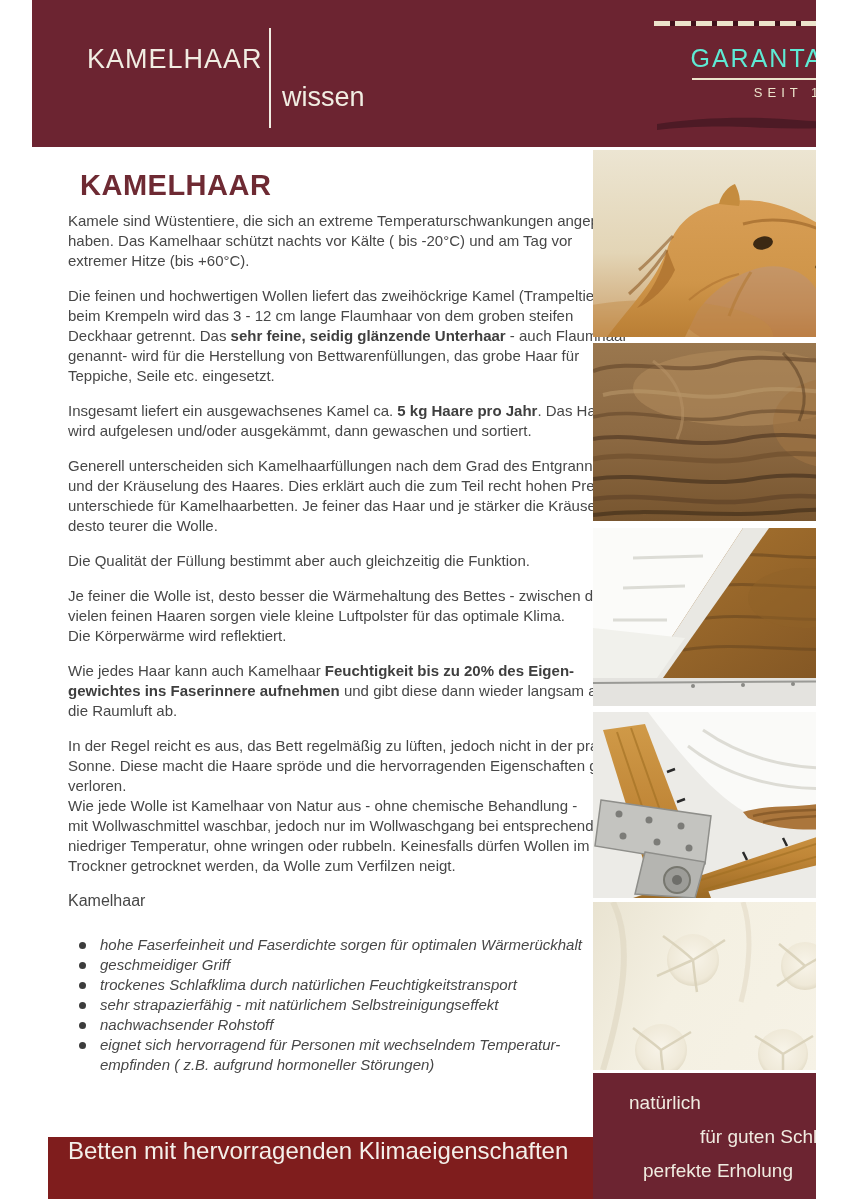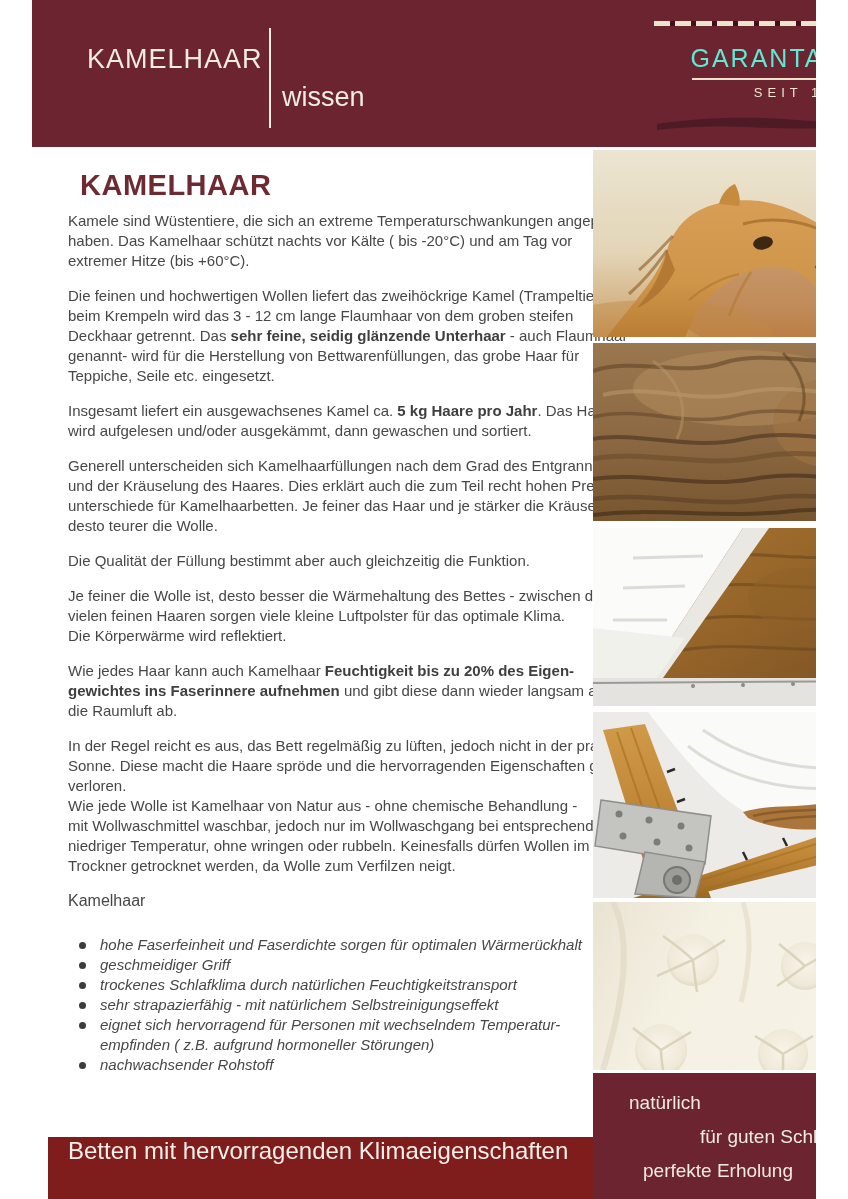--- a/index.html
+++ b/index.html
@@ -104,23 +104,23 @@
 mit Wollwaschmittel waschbar, jedoch nur im Wollwaschgang bei entsprechend
 niedriger Temperatur, ohne wringen oder rubbeln. Keinesfalls dürfen Wollen im
 Trockner getrocknet werden, da Wolle zum Verfilzen neigt.</span></p>
       </div>
     <div class="funktion-heading">Kamelhaar</div>
     <ul class="bullet-list" id="bullets">
         <li>hohe Faserfeinheit und Faserdichte sorgen für optimalen Wärmerückhalt</li>
         <li>geschmeidiger Griff</li>
         <li>trockenes Schlafklima durch natürlichen Feuchtigkeitstransport</li>
         <li>sehr strapazierfähig - mit natürlichem Selbstreinigungseffekt</li>
+        <li>nachwachsender Rohstoff</li>
         <li>eignet sich hervorragend für Personen mit wechselndem Temperatur-
 empfinden ( z.B. aufgrund hormoneller Störungen)</li>
-        <li>nachwachsender Rohstoff</li>
       </ul>
   </div>
 
   <div class="photo photo-1">
     <svg viewBox="0 0 287 187" preserveAspectRatio="none">
       <defs>
         <linearGradient id="p1bg" x1="0" y1="0" x2="0" y2="1">
           <stop offset="0" stop-color="#ece5d2"></stop>
             <stop offset="0.55" stop-color="#e3d5b6"></stop>
           <stop offset="0.85" stop-color="#d3b183"></stop>

